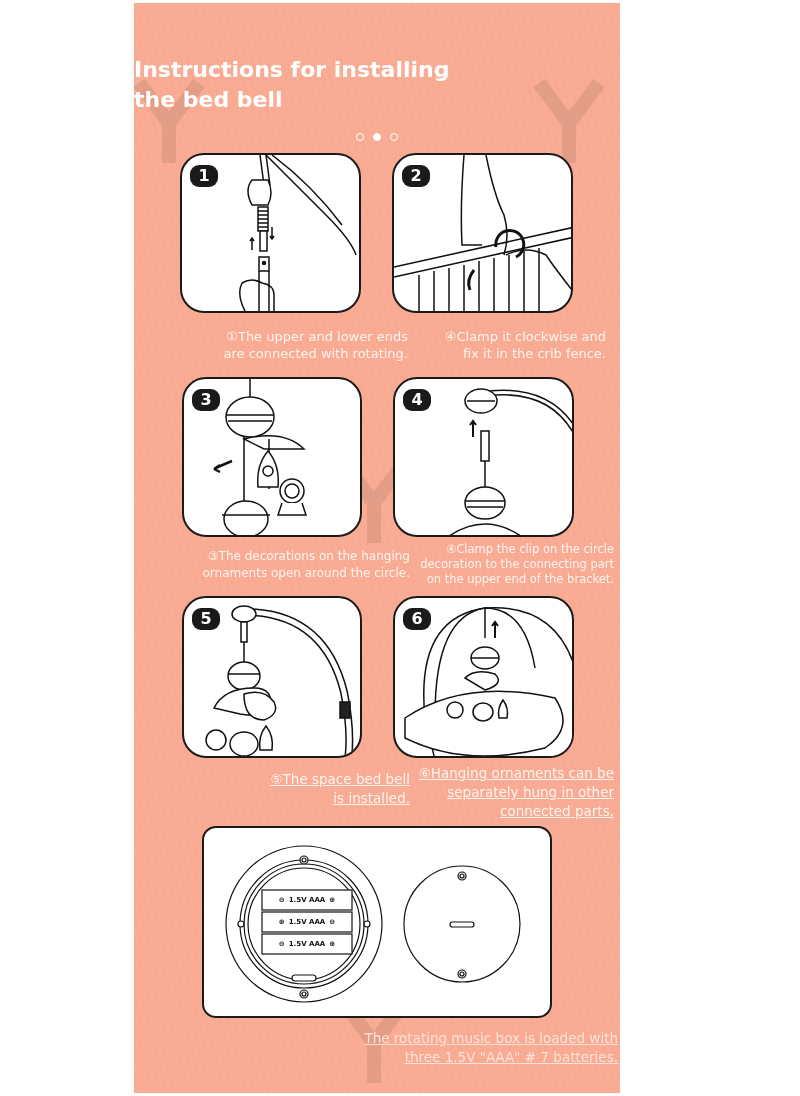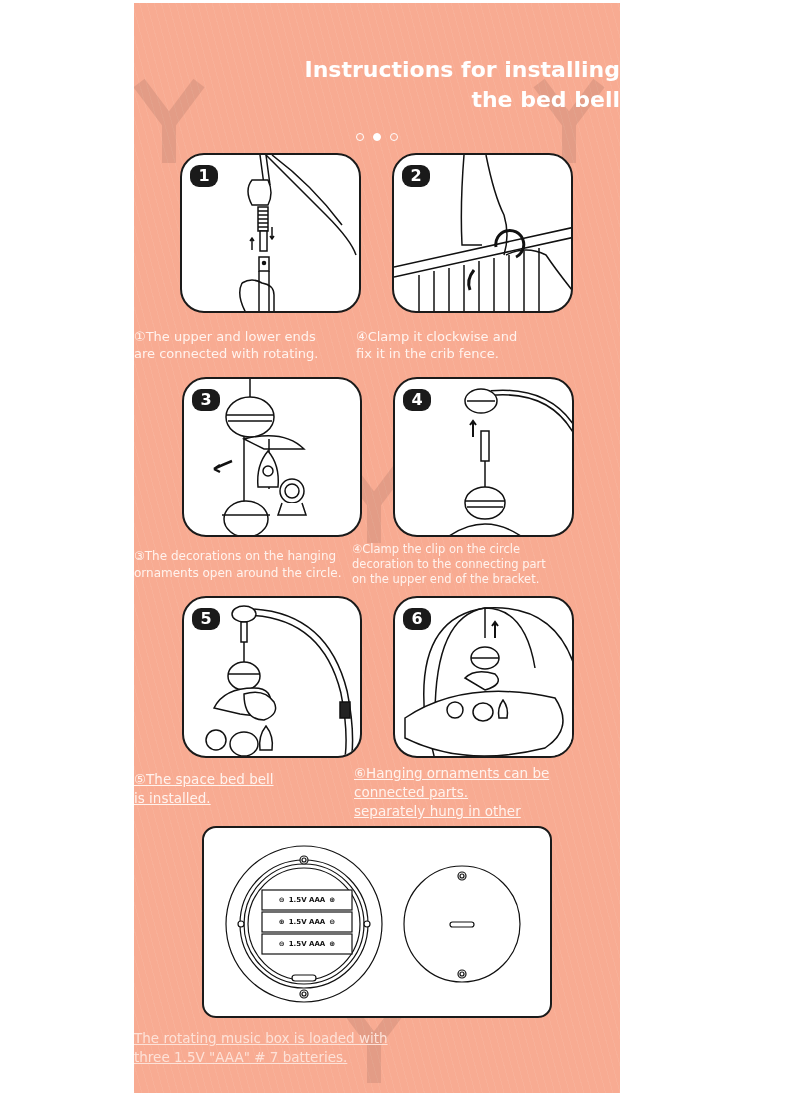--- a/index.html
+++ b/index.html
@@ -11,39 +11,39 @@
     .panel {
       position: absolute; left: 134px; top: 3px; width: 486px; height: 1090px;
       background: #f8ab92;
       background-image: repeating-linear-gradient(75deg, rgba(255,255,255,0.06) 0px, rgba(255,255,255,0.06) 1px, transparent 1px, transparent 7px);
       overflow: hidden;
     }
     .wm {
       position: absolute; width: 80px; height: 110px; opacity: 0.08;
     }
     .title {
-      position: absolute; left: 0; width: 486px; top: 52px; text-align: right;
+      position: absolute; left: 0; width: 486px; top: 52px; text-align: left;
       color: #ffffff; font-weight: bold; font-size: 22px; line-height: 30px;
       font-family: "DejaVu Sans", sans-serif;
     }
     .dots { position: absolute; top: 123px; left: 0; width: 486px; text-align: center; }
     .dot { display: inline-block; width: 6px; height: 6px; border-radius: 50%; border: 1.2px solid #fff; margin: 0 2px; vertical-align: middle; }
     .dot.active { background: #fff; }
     .card {
       position: absolute; background: #fff; border: 2.5px solid #1a1a1a; border-radius: 24px;
       overflow: hidden; box-sizing: border-box;
     }
     .badge {
       position: absolute; left: 8px; top: 10px; width: 28px; height: 22px; border-radius: 9px;
       background: #1a1a1a; color: #fff; font-weight: bold; font-size: 16px; line-height: 22px; text-align: center;
       font-family: "DejaVu Sans", sans-serif;
     }
     .card svg { position: absolute; left: 0; top: 0; }
     .caption {
-      position: absolute; color: #fff3ee; font-size: 13px; line-height: 17px; text-align: left;
+      position: absolute; color: #fff3ee; font-size: 13px; line-height: 17px; text-align: right;
       font-family: "DejaVu Sans", sans-serif; white-space: nowrap;
     }
     .cap-big { font-size: 13.5px; line-height: 19px; text-decoration: underline; }
   </style>
 </head>
 <body>
 
 <div class="panel">
 
   <svg class="wm" style="left:-5px;top:60px" viewBox="0 0 80 110">
@@ -199,22 +199,22 @@
         <path d="M70 80 q10 -10 30 -4 q10 10 -10 16 z"></path>
         <circle cx="60" cy="112" r="8"></circle>
         <ellipse cx="88" cy="114" rx="10" ry="9"></ellipse>
         <path d="M108 102 q6 8 4 18 h-8 q-2 -10 4 -18 z"></path>
       </g>
     </svg>
     <div class="badge">6</div>
   </div>
   <div class="caption cap-big" style="left:220px;width:260px;top:761px">
     <div>⑥Hanging ornaments can be</div>
+    <div>separately hung in other</div>
     <div>connected parts.</div>
-    <div>separately hung in other</div>
   </div>
 
   <div class="card" style="left:68px;top:823px;width:350px;height:192px;border-radius:14px">
     <svg width="350" height="192" viewBox="0 0 350 192">
       <g stroke="#111" stroke-width="1.2" fill="#fff">
         <circle cx="100" cy="96" r="78"></circle>
         <circle cx="100" cy="96" r="64"></circle>
         <circle cx="100" cy="96" r="60"></circle>
         <circle cx="100" cy="96" r="56"></circle>
         <circle cx="100" cy="32" r="4"></circle>

